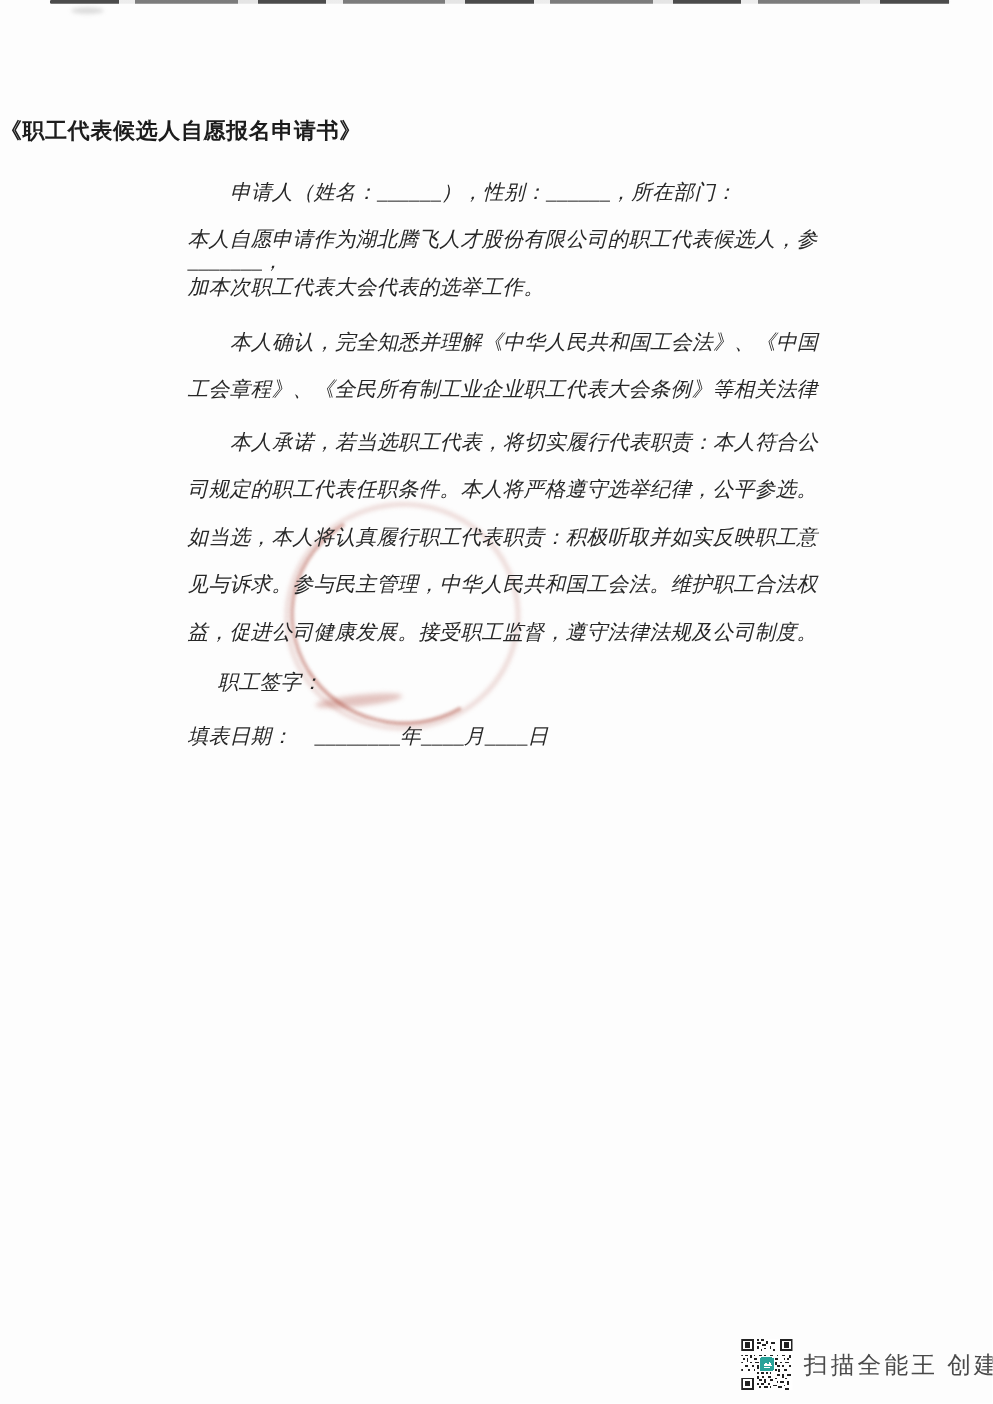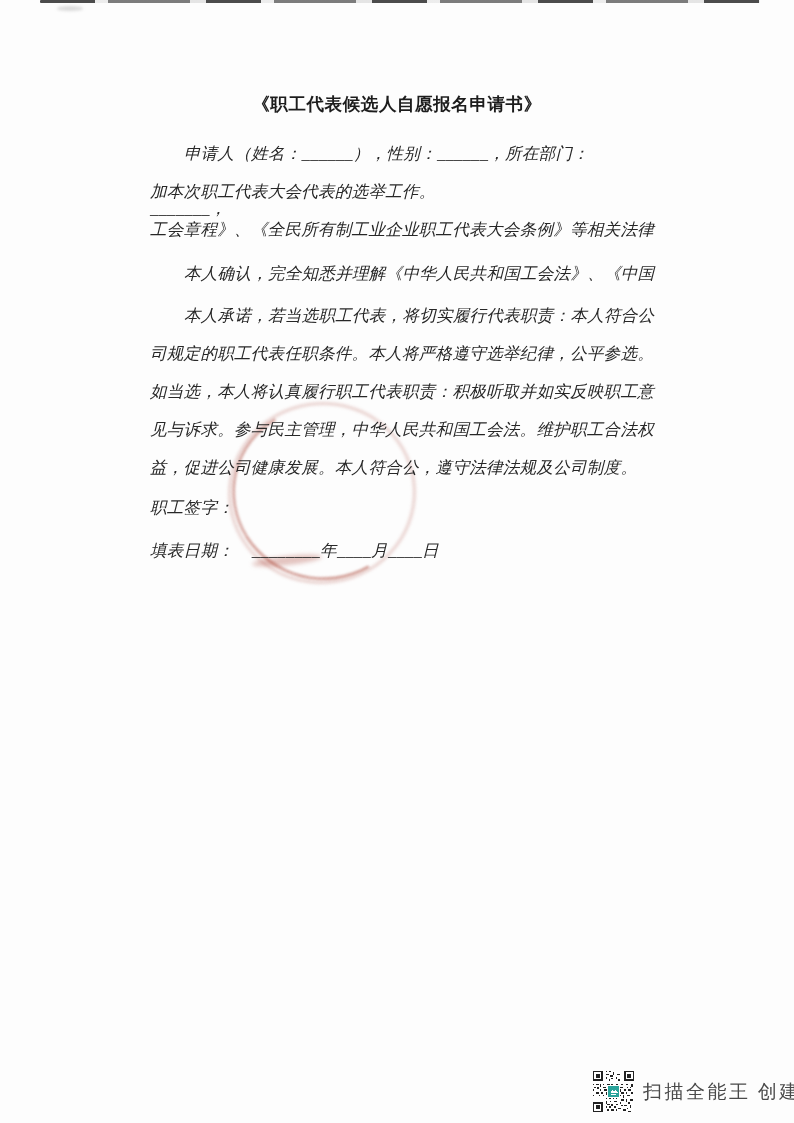--- a/index.html
+++ b/index.html
@@ -34,21 +34,21 @@
     top: 6px; left: 57px;
     width: 26px; height: 5px;
     background: rgba(130,130,130,0.28);
     border-radius: 50%;
     filter: blur(1.5px);
   }
   .doc-title {
     position: absolute;
     top: 92px; left: 0;
     width: 100%;
-    text-align: center;
+    text-align: left;
     font-size: 17.5px;
     font-weight: bold;
     color: #1c1c1c;
     letter-spacing: 0.6px;
   }
   .content {
     position: absolute;
     top: 126px;
     left: 150px;
     width: 514px;
@@ -58,21 +58,21 @@
   }
   .line {
     height: 38px;
     line-height: 55px;
     white-space: pre-wrap;
     font-style: italic;
   }
   .indent { text-indent: 34px; }
   .gap6 { margin-top: 6px; }
   .gap4 { margin-top: 4px; }
-  .gap2 { margin-top: 2px; }
+  .gap2 { margin-top: 2px; margin-left: 24px; }
   .gap5 { margin-top: 5px; }
   
   .stamp {
     position: absolute;
     left: 228px; top: 402px;
     width: 182px; height: 176px;
     border: 3px solid rgba(166,60,46,0.22);
     border-radius: 50%;
     filter: blur(1.5px);
     transform: rotate(-8deg);
@@ -121,28 +121,29 @@
   <div class="scan-smudge"></div>
 
   <div class="doc-title">《职工代表候选人自愿报名申请书》</div>
 
   <div class="stamp"></div>
   <div class="stamp-arc"></div>
   <div class="stamp-speck"></div>
 
   <div class="content">
     <div class="line indent">申请人（姓名：______），性别：______，所在部门：_______，</div>
+    <div class="line">本人自愿申请作为湖北腾飞人才股份有限公司的职工代表候选人，参</div>
     <div class="line">加本次职工代表大会代表的选举工作。</div>
+    <div class="line indent gap6">本人确认，完全知悉并理解《中华人民共和国工会法》、《中国</div>
     <div class="line">工会章程》、《全民所有制工业企业职工代表大会条例》等相关法律</div>
-    <div class="line indent gap6">本人确认，完全知悉并理解《中华人民共和国工会法》、《中国</div>
     <div class="line indent gap4">本人承诺，若当选职工代表，将切实履行代表职责：本人符合公</div>
     <div class="line">司规定的职工代表任职条件。本人将严格遵守选举纪律，公平参选。</div>
     <div class="line">如当选，本人将认真履行职工代表职责：积极听取并如实反映职工意</div>
     <div class="line">见与诉求。参与民主管理，中华人民共和国工会法。维护职工合法权</div>
-    <div class="line">益，促进公司健康发展。本人符合公，遵守法律法规及公司制度。</div>
+    <div class="line">益，促进公司健康发展。接受职工监督，遵守法律法规及公司制度。</div>
     <div class="line gap2">职工签字：</div>
     <div class="line gap5">填表日期：    ________年____月____日</div>
   </div>
 
   <div class="qr-footer">
     <svg class="qr-box" viewBox="0 0 29 29" shape-rendering="crispEdges" xmlns="http://www.w3.org/2000/svg">
       <rect x="0" y="0" width="29" height="29" fill="#ffffff"></rect>
 
       <rect x="0" y="0" width="7" height="7" fill="#222"></rect>
       <rect x="1" y="1" width="5" height="5" fill="#fff"></rect>

